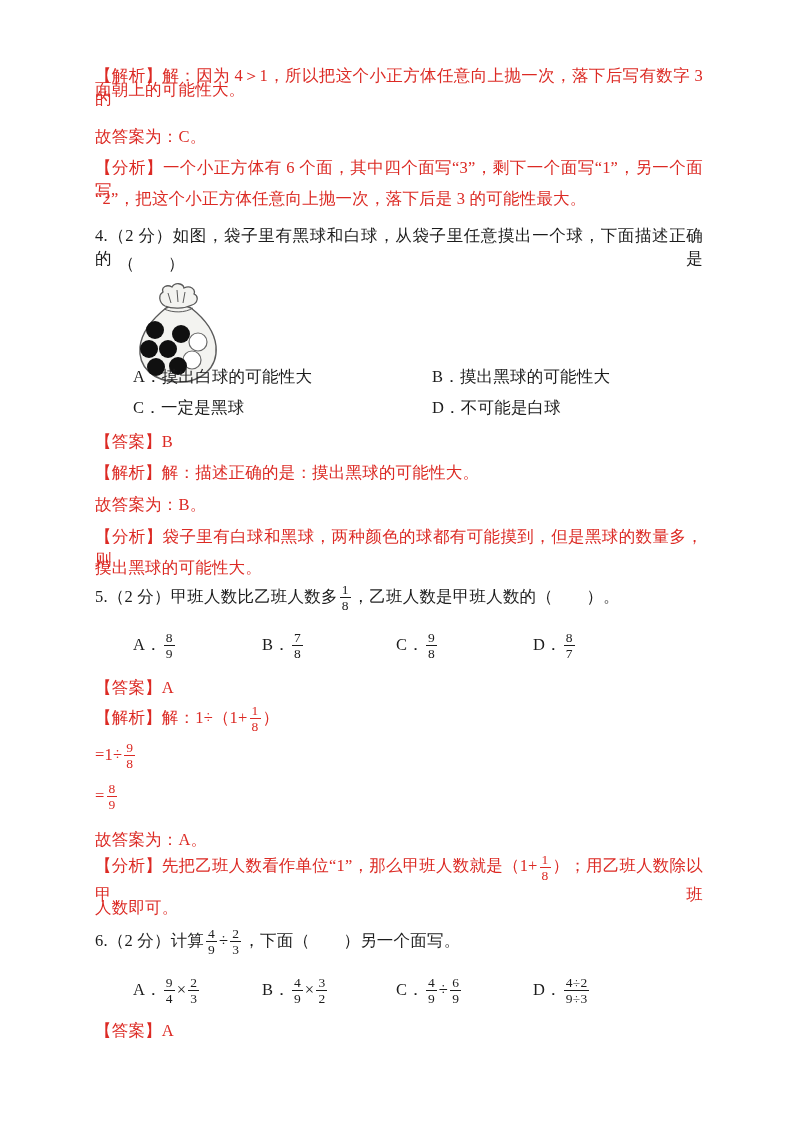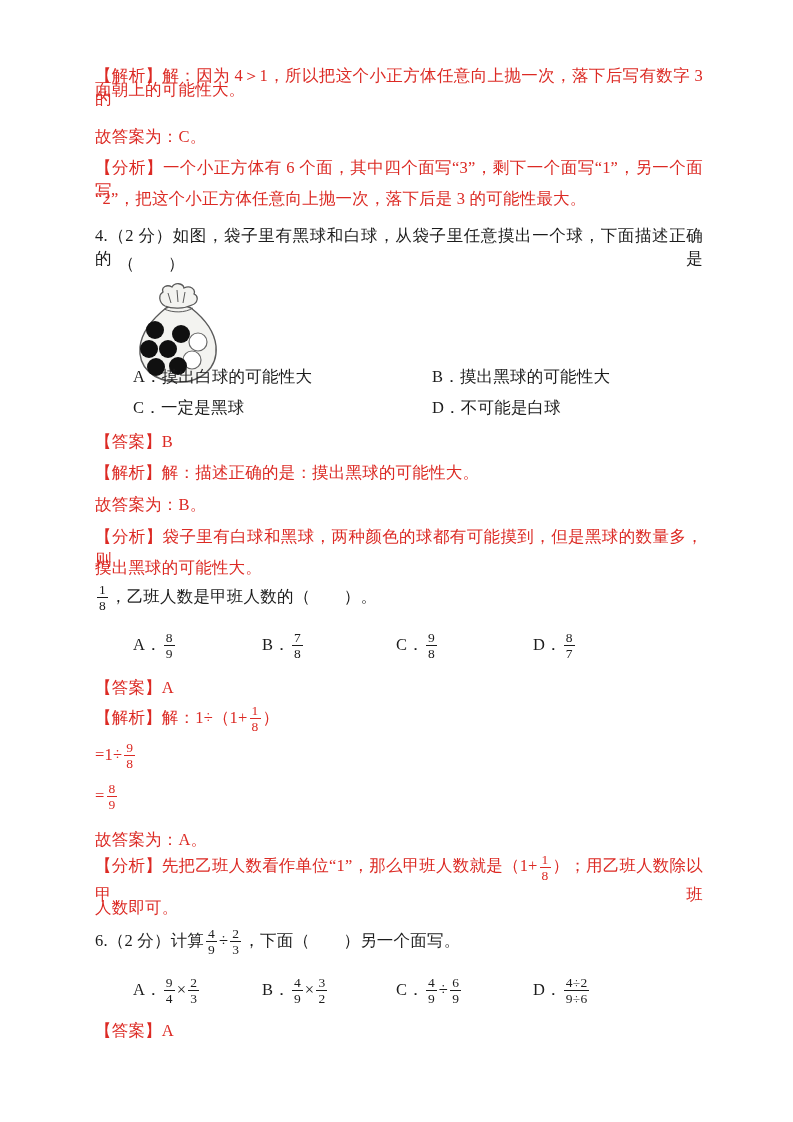--- a/index.html
+++ b/index.html
@@ -63,20 +63,21 @@
   <div class="line" style="top:396px;left:133px">C．一定是黑球</div>
   <div class="line" style="top:396px;left:432px">D．不可能是白球</div>
 
   <div class="line red" style="top:430px">【答案】B</div>
   <div class="line red" style="top:461px">【解析】解：描述正确的是：摸出黑球的可能性大。</div>
   <div class="line red" style="top:493px">故答案为：B。</div>
   <div class="line red" style="top:556px">摸出黑球的可能性大。</div>
   <div class="line red just" style="top:525px">【分析】袋子里有白球和黑球，两种颜色的球都有可能摸到，但是黑球的数量多，则</div>
 
   <div class="fline" style="top:575px">
+    <span>5.（2 分）甲班人数比乙班人数多</span>
     <span class="frac"><span class="num">1</span><span class="den">8</span></span>
     <span>，乙班人数是甲班人数的（　　）。</span>
   </div>
 
   <div class="fline" style="top:623px;left:133px">
     <span>A．</span>
     <span class="frac"><span class="num">8</span><span class="den">9</span></span>
   </div>
   <div class="fline" style="top:623px;left:262px">
     <span>B．</span>
@@ -140,18 +141,18 @@
     <span class="frac"><span class="num">3</span><span class="den">2</span></span>
   </div>
   <div class="fline" style="top:968px;left:396px">
     <span>C．</span>
     <span class="frac"><span class="num">4</span><span class="den">9</span></span>
     <span>÷</span>
     <span class="frac"><span class="num">6</span><span class="den">9</span></span>
   </div>
   <div class="fline" style="top:968px;left:533px">
     <span>D．</span>
-    <span class="frac"><span class="num">4÷2</span><span class="den">9÷6</span></span>
+    <span class="frac"><span class="num">4÷2</span><span class="den">9÷3</span></span>
   </div>
 
   <div class="line red" style="top:1019px">【答案】A</div>
 
 </div>
 
 </body></html>

